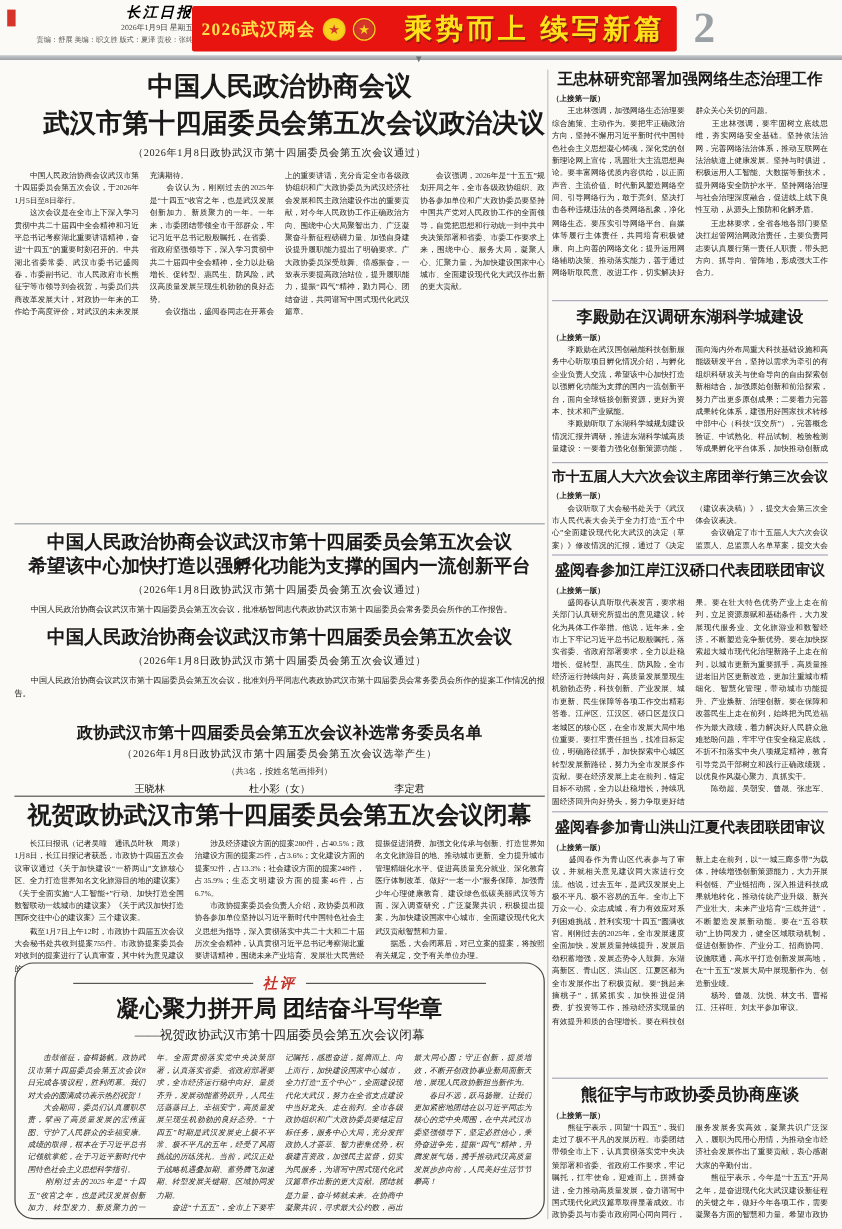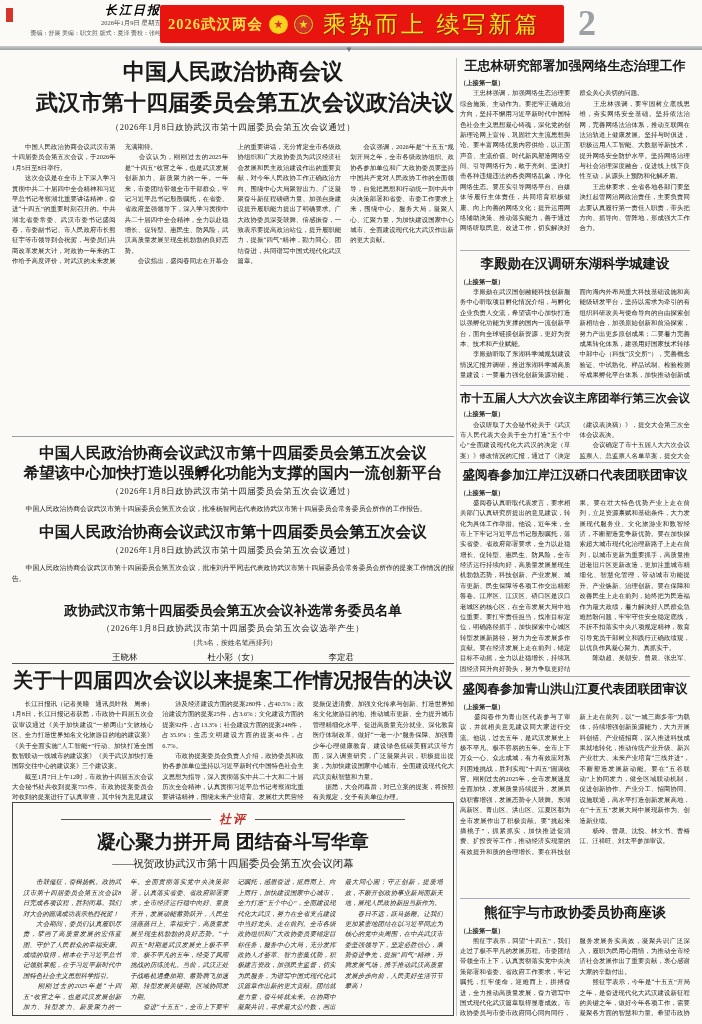--- a/index.html
+++ b/index.html
@@ -9,21 +9,21 @@
   .corner-mark{left:6px;top:8px;width:7px;height:14px;background:#d6342a;}
   .masthead{left:16px;top:4px;width:145px;text-align:right;}
   .paper-logo{font-size:12px;font-weight:bold;color:#000000;font-style:italic;letter-spacing:2px;line-height:1.1;}
   .m-date{font-size:6.5px;color:#444;margin-top:2px;}
   .m-staff{font-size:6px;color:#555;margin-top:1px;}
   .banner{left:160px;top:5px;width:404px;height:38px;background:#e8140f;border-radius:2px;display:flex;align-items:center;padding:0 8px;box-sizing:border-box;}
   .banner-label{color:#fde047;font-family:Liberation Serif, serif;font-weight:bold;font-size:14.5px;letter-spacing:1px;}
   .emblem{width:19px;height:19px;border-radius:50%;margin-left:6px;display:flex;align-items:center;justify-content:center;font-size:11px;flex:none;}
   .emblem.nat{background:radial-gradient(#f7d21e 55%,#caa40e);color:#d6342a;}
   .emblem.cppcc{background:radial-gradient(#d6342a 55%,#8f1d16);color:#f7d21e;border:1.5px solid #f7d21e;box-sizing:border-box;}
-  .banner-slogan{color:#ffe11a;font-family:"Liberation Sans",sans-serif;font-weight:normal;font-size:23px;letter-spacing:3px;margin-left:10px;white-space:nowrap;text-shadow:1px 1px 0 #8f1d16;}
+  .banner-slogan{color:#ffe11a;font-family:"Liberation Sans",sans-serif;font-weight:bold;font-size:23px;letter-spacing:3px;margin-left:24px;white-space:nowrap;text-shadow:1px 1px 0 #8f1d16;}
   .page-num{left:578px;top:2px;font-size:36px;font-weight:bold;color:#9aa0a4;font-family:"Liberation Serif",serif;}
   .header-rule{left:0;top:46px;width:702px;height:4px;background:linear-gradient(#c9cdd0,#9aa0a4);}
   .marker{left:345px;top:45px;font-size:8px;color:#6d7378;}
   
   .hl{font-family:"Liberation Sans",sans-serif;font-weight:bold;text-align:center;line-height:1.25;}
   .hl-serif{font-family:"Liberation Serif",serif;font-weight:bold;text-align:center;line-height:1.3;}
   .dateline{font-size:8.5px;text-align:center;color:#222;letter-spacing:.5px;}
   .bt{white-space:pre-line;text-align:justify;font-size:6.4px;line-height:1.62;color:#222;overflow:hidden;}
   .col4{column-count:4;column-gap:9px;}
   .col3{column-count:3;column-gap:9px;}
@@ -99,29 +99,29 @@
   <div class="names-row">
     <span>王晓林</span>
     <span>杜小彩（女）</span>
     <span>李定君</span>
   </div>
 </div>
 
 <div class="abs left-sec rule-dark" style="top:663px;"></div>
 
 <div class="abs left-sec" style="top:668px;">
-  <div class="hl" style="font-size:20px;">关于十四届四次会议以来提案工作情况报告的决议</div>
+  <div class="hl" style="font-size:20px;">祝贺政协武汉市第十四届委员会第五次会议闭幕</div>
   <div class="bt col3" style="height:117px;margin-top:6px;">　　长江日报讯（记者吴曈　通讯员叶秋　周录）1月8日，长江日报记者获悉，市政协十四届五次会议审议通过《关于加快建设“一桥两山”文旅核心区、全力打造世界知名文化旅游目的地的建议案》《关于全面实施“人工智能+”行动、加快打造全国数智联动一线城市的建议案》《关于武汉加快打造国际交往中心的建议案》三个建议案。
 　　截至1月7日上午12时，市政协十四届五次会议大会秘书处共收到提案755件。市政协提案委员会对收到的提案进行了认真审查，其中转为意见建议的149件，占21.6%。
 　　涉及经济建设方面的提案280件，占40.5%；政治建设方面的提案25件，占3.6%；文化建设方面的提案92件，占13.3%；社会建设方面的提案248件，占35.9%；生态文明建设方面的提案46件，占6.7%。
 　　市政协提案委员会负责人介绍，政协委员和政协各参加单位坚持以习近平新时代中国特色社会主义思想为指导，深入贯彻落实中共二十大和二十届历次全会精神，认真贯彻习近平总书记考察湖北重要讲话精神，围绕未来产业培育、发展壮大民营经济、完善区域协同机制、推动乡村全面振兴、大力提振促进消费、加强文化传承与创新、打造世界知名文化旅游目的地、推动城市更新、全力提升城市管理精细化水平、促进高质量充分就业、深化教育医疗体制改革、做好“一老一小”服务保障、加强青少年心理健康教育、建设绿色低碳美丽武汉等方面，深入调查研究，广泛凝聚共识，积极提出提案，为加快建设国家中心城市、全面建设现代化大武汉贡献智慧和力量。
 　　据悉，大会闭幕后，对已立案的提案，将按照有关规定，交予有关单位办理。</div>
 </div>
 
-<div class="abs left-sec editorial" style="top:802px;height:214px;">
+<div class="abs left-sec editorial" style="top:802px;height:214px;border-radius:16px;">
   <div class="ed-label-row">
     <span class="ed-line"></span>
     <span class="ed-label">社评</span>
     <span class="ed-line"></span>
   </div>
   <div class="hl" style="font-size:19px;">凝心聚力拼开局 团结奋斗写华章</div>
   <div class="hl-serif" style="font-size:10.5px;font-weight:normal;margin-top:3px;">——祝贺政协武汉市第十四届委员会第五次会议闭幕</div>
   <div class="bt col4 ed-body" style="height:142px;margin-top:7px;">　　击鼓催征，奋楫扬帆。政协武汉市第十四届委员会第五次会议8日完成各项议程，胜利闭幕。我们对大会的圆满成功表示热烈祝贺！
 　　大会期间，委员们认真履职尽责，擘画了高质量发展的宏伟蓝图、守护了人民群众的幸福安康。成绩的取得，根本在于习近平总书记领航掌舵，在于习近平新时代中国特色社会主义思想科学指引。
 　　刚刚过去的2025年是“十四五”收官之年，也是武汉发展创新加力、转型发力、新质聚力的一年。全面贯彻落实党中央决策部署，认真落实省委、省政府部署要求，全市经济运行稳中向好、量质齐升，发展动能蓄势跃升，人民生活蒸蒸日上、幸福安宁，高质量发展呈现生机勃勃的良好态势。“十四五”时期是武汉发展史上极不平常、极不平凡的五年，经受了风雨挑战的历练洗礼。当前，武汉正处于战略机遇叠加期、蓄势腾飞加速期、转型发展关键期、区域协同发力期。

